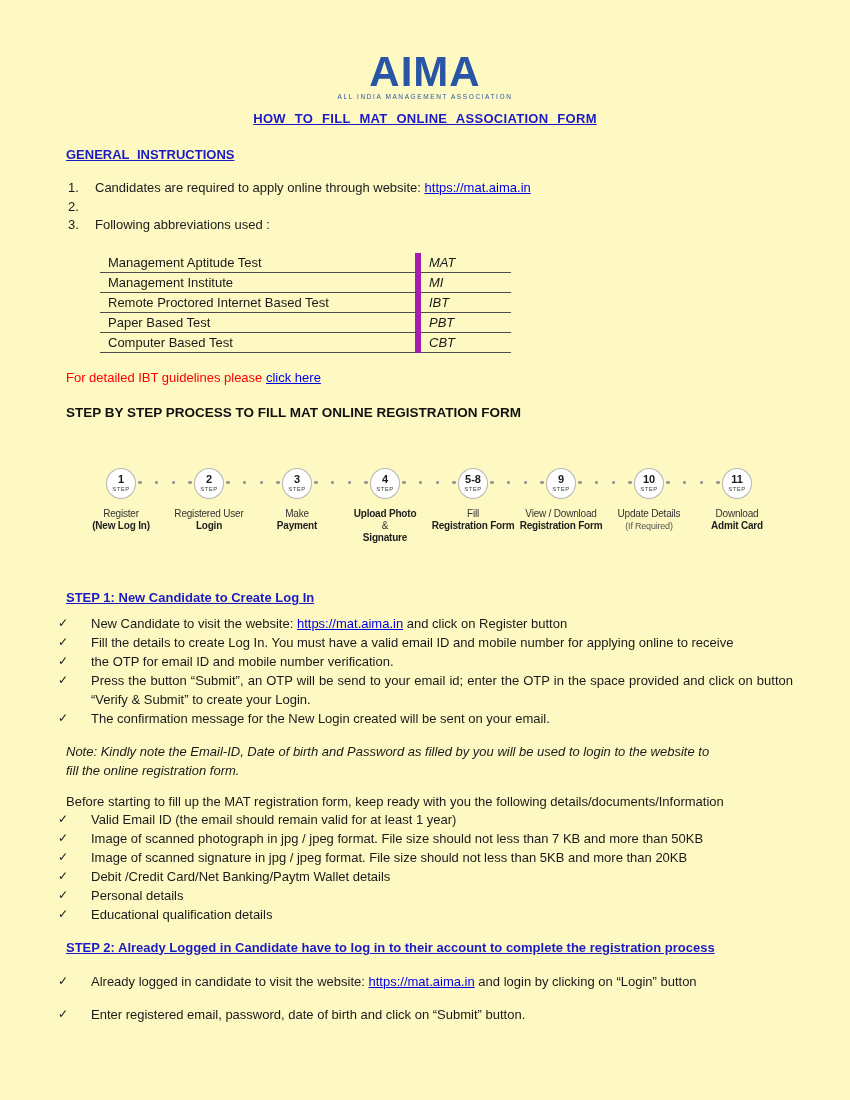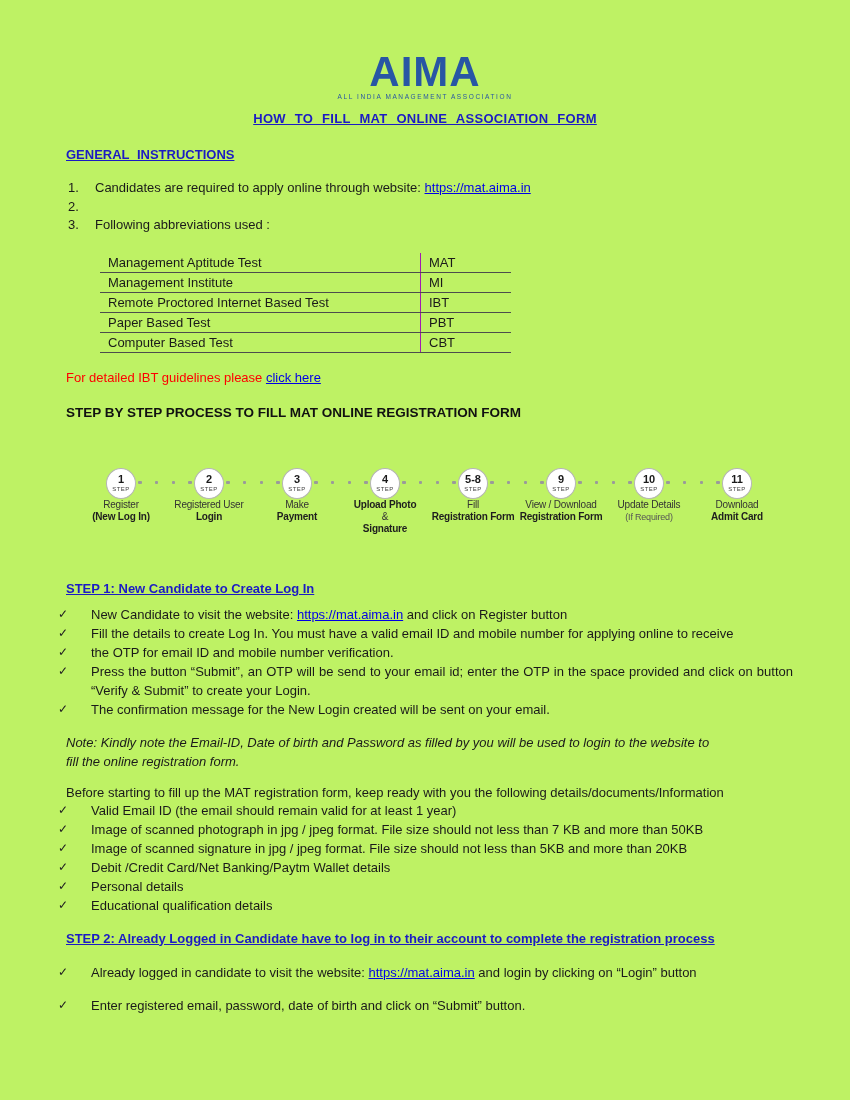--- a/index.html
+++ b/index.html
@@ -1,20 +1,20 @@
 <!DOCTYPE html>
 <html><head>
 <meta charset="utf-8">
 <style>
   html,body{margin:0;padding:0;background:#fff;}
   .page{
     position:relative;width:850px;height:1100px;overflow:hidden;
     box-sizing:border-box;padding:52px 57px 0 57px;
     font-family:"Liberation Sans",sans-serif;font-size:13px;color:#1a1a1a;
-    background:#bef264;
+    background:#fef9c3;
   }
   
   .hdr{text-align:center;}
   .logo-text{
     font-weight:700;font-size:42px;line-height:40px;color:#2856a4;
     letter-spacing:1px;
   }
   .logo-tagline{
     font-size:6.5px;letter-spacing:1.6px;color:#2856a4;margin-top:1px;
   }
@@ -32,21 +32,21 @@
   .numitem{display:flex;}
   .numitem .n{width:27px;flex:0 0 27px;margin-left:11px;}
   
   .abbr-table{
     margin-top:18px;margin-left:43px;border-collapse:collapse;width:411px;
   }
   .abbr-table td{
     border-bottom:1px solid #4d4d4d;padding:1px 8px;height:17px;
     font-size:13px;color:#1a1a1a;
   }
-  .abbr-table td.abbr{border-left:1px solid #a21caf;width:74px;}
+  .abbr-table td.abbr{border-left:6px solid #a21caf;width:74px;font-style:italic;}
   
   .ibt-note{margin-top:17px;color:#fe0000;margin-left:9px;}
   .lnk{color:#0000e6;text-decoration:underline;cursor:pointer;}
   
   .process-head{margin-top:20px;font-weight:700;font-size:13.5px;color:#111;margin-left:9px;}
   
   .diagram{margin-top:48px;margin-left:20px;display:flex;width:710px;}
   .step-col{position:relative;width:88px;flex:0 0 88px;text-align:center;}
   .circle{
     width:30px;height:31px;margin:0 auto;border:1.2px solid #b5b5b5;border-radius:50%;
@@ -54,21 +54,21 @@
     background:#fff;box-sizing:border-box;
   }
   .circle .num{font-weight:700;font-size:11px;line-height:11px;color:#1a1a1a;}
   .circle .sub{font-size:6px;letter-spacing:.4px;color:#444;margin-top:1px;}
   .dots{
     position:absolute;top:13px;left:61px;width:54px;display:flex;
     justify-content:space-between;align-items:center;
   }
   .dots i{width:3.5px;height:3.5px;background:#9a9a9a;border-radius:1px;display:block;}
   .step-label{
-    font-size:10px;line-height:12px;letter-spacing:-.2px;color:#333;
+    margin-top:9px;font-size:10px;line-height:12px;letter-spacing:-.2px;color:#333;
   }
   .step-label .bold{font-weight:700;color:#1e1e1e;}
   .step-label .light{font-size:9px;color:#555;}
   
   .s1-head{margin-top:46px;margin-left:9px;}
   .bullets{margin-top:9px;line-height:19px;}
   .bullet{display:flex;}
   .bullet .check{width:33px;flex:0 0 33px;margin-left:1px;font-size:12px;color:#222;}
   .bullet .btext{flex:1;}
   .nowrap .btext{white-space:nowrap;}

